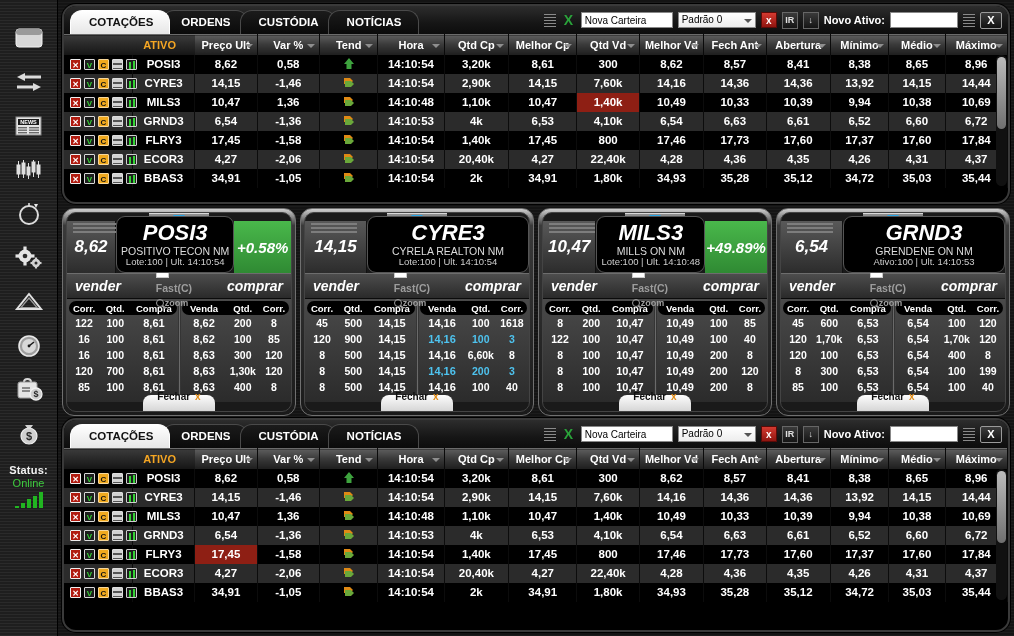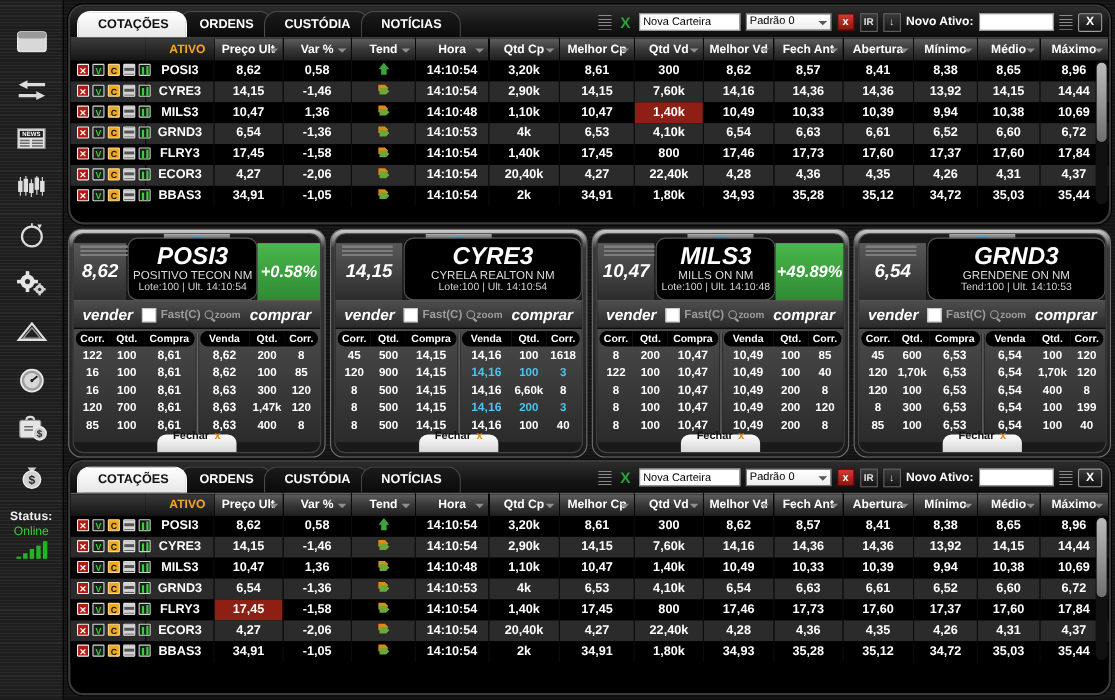--- a/index.html
+++ b/index.html
@@ -135,21 +135,21 @@
   table.grid th {
     background: linear-gradient(180deg, #5d5d5d 0%, #3a3a3a 45%, #1d1d1d 100%);
     color: #fff; font-size: 11px; font-weight: bold;
     text-align: center; height: 20px;
     border-right: 1px solid #0a0a0a;
     border-top: 1px solid #6b6b6b;
     position: relative;
     white-space: nowrap;
     cursor: pointer;
   }
-  table.grid th.ativo-th { color: #f5a623; text-align: right; padding-right: 8px; background: linear-gradient(180deg,#3a3a3a,#141414); border-right: none; }
+  table.grid th.ativo-th { color: #f5a623; text-align: center; padding-right: 8px; background: linear-gradient(180deg,#3a3a3a,#141414); border-right: none; }
   table.grid th.icons-th { background: linear-gradient(180deg,#3a3a3a,#141414); border-right: none; }
   th .th-caret {
     position: absolute; right: 4px; top: 9px;
     border-left: 4px solid transparent; border-right: 4px solid transparent;
     border-top: 4px solid #8e8e8e;
   }
   table.grid td {
     height: 19px; font-size: 11.5px; font-weight: bold;
     color: #fff; text-align: center;
     border-right: 1px solid #0c0c0c;
@@ -238,21 +238,21 @@
     background: linear-gradient(180deg,#4d4d4d,#2a2a2a);
     border-top: 1px solid #6d6d6d; border-bottom: 1px solid #0b0b0b;
     display: flex; align-items: center;
   }
   .btn-vender, .btn-comprar {
     color: #fff; font-size: 14px; font-weight: bold; font-style: italic;
     padding: 0 8px; cursor: pointer; line-height: 24px;
   }
   .btn-vender { margin-right: auto; }
   .btn-comprar { margin-left: auto; }
-  .fast-group { display: flex; align-items: center; gap: 4px; }
+  .fast-group { display: flex; align-items: flex-start; gap: 4px; flex-direction: column; }
   .fast-box { width: 13px; height: 13px; background: #fff; border: 1px solid #c9c9c9; cursor: pointer; }
   .fast-lbl { color: #9d9d9d; font-size: 10.5px; font-weight: bold; }
   .zoom-lbl { color: #9d9d9d; font-size: 9px; font-weight: bold; display: flex; align-items: center; gap: 1px; cursor: pointer; }
   .zoom-ring { width: 8px; height: 8px; border: 1.5px solid #9d9d9d; border-radius: 50%; position: relative; }
   .zoom-ring::after { content:""; position:absolute; right:-3px; bottom:-2px; width:4px; height:1.5px; background:#9d9d9d; transform: rotate(40deg); }
 
   .book { display: flex; padding: 2px 2px 0 2px; background: linear-gradient(180deg,#4a4a4a,#2b2b2b); height: 103px; }
   .book-side { flex: 1; }
   .book-div { width: 3px; background: linear-gradient(90deg,#1a1a1a,#6a6a6a,#1a1a1a); margin: 2px 1px; }
   table.book-t { width: 100%; border-collapse: collapse; table-layout: fixed; }
@@ -701,21 +701,21 @@
                     <td>100</td>
                     <td>85</td>
                   </tr>
                   <tr class="">
                     <td class="price">8,63</td>
                     <td>300</td>
                     <td>120</td>
                   </tr>
                   <tr class="">
                     <td class="price">8,63</td>
-                    <td>1,47k</td>
+                    <td>1,30k</td>
                     <td>120</td>
                   </tr>
                   <tr class="">
                     <td class="price">8,63</td>
                     <td>400</td>
                     <td>8</td>
                   </tr>
                 </tbody>
               </table>
             </div>
@@ -967,21 +967,21 @@
       </div>
       <div class="card">
         <div class="card-inner">
           <div class="card-grab"></div>
           <div class="card-caret"></div>
           <div class="card-head">
             <div class="card-last"><span class="lines"></span>6,54</div>
             <div class="card-title">
               <div class="card-symbol">GRND3</div>
               <div class="card-name">GRENDENE ON NM</div>
-              <div class="card-sub">Tend:100 | Ult. 14:10:53</div>
+              <div class="card-sub">Ativo:100 | Ult. 14:10:53</div>
             </div>
           </div>
           <div class="card-actions">
             <div class="btn-vender">vender</div>
             <div class="fast-group">
               <span class="fast-box"></span>
               <span class="fast-lbl">Fast(C)</span>
               <span class="zoom-lbl"><span class="zoom-ring"></span>zoom</span>
             </div>
             <div class="btn-comprar">comprar</div>

